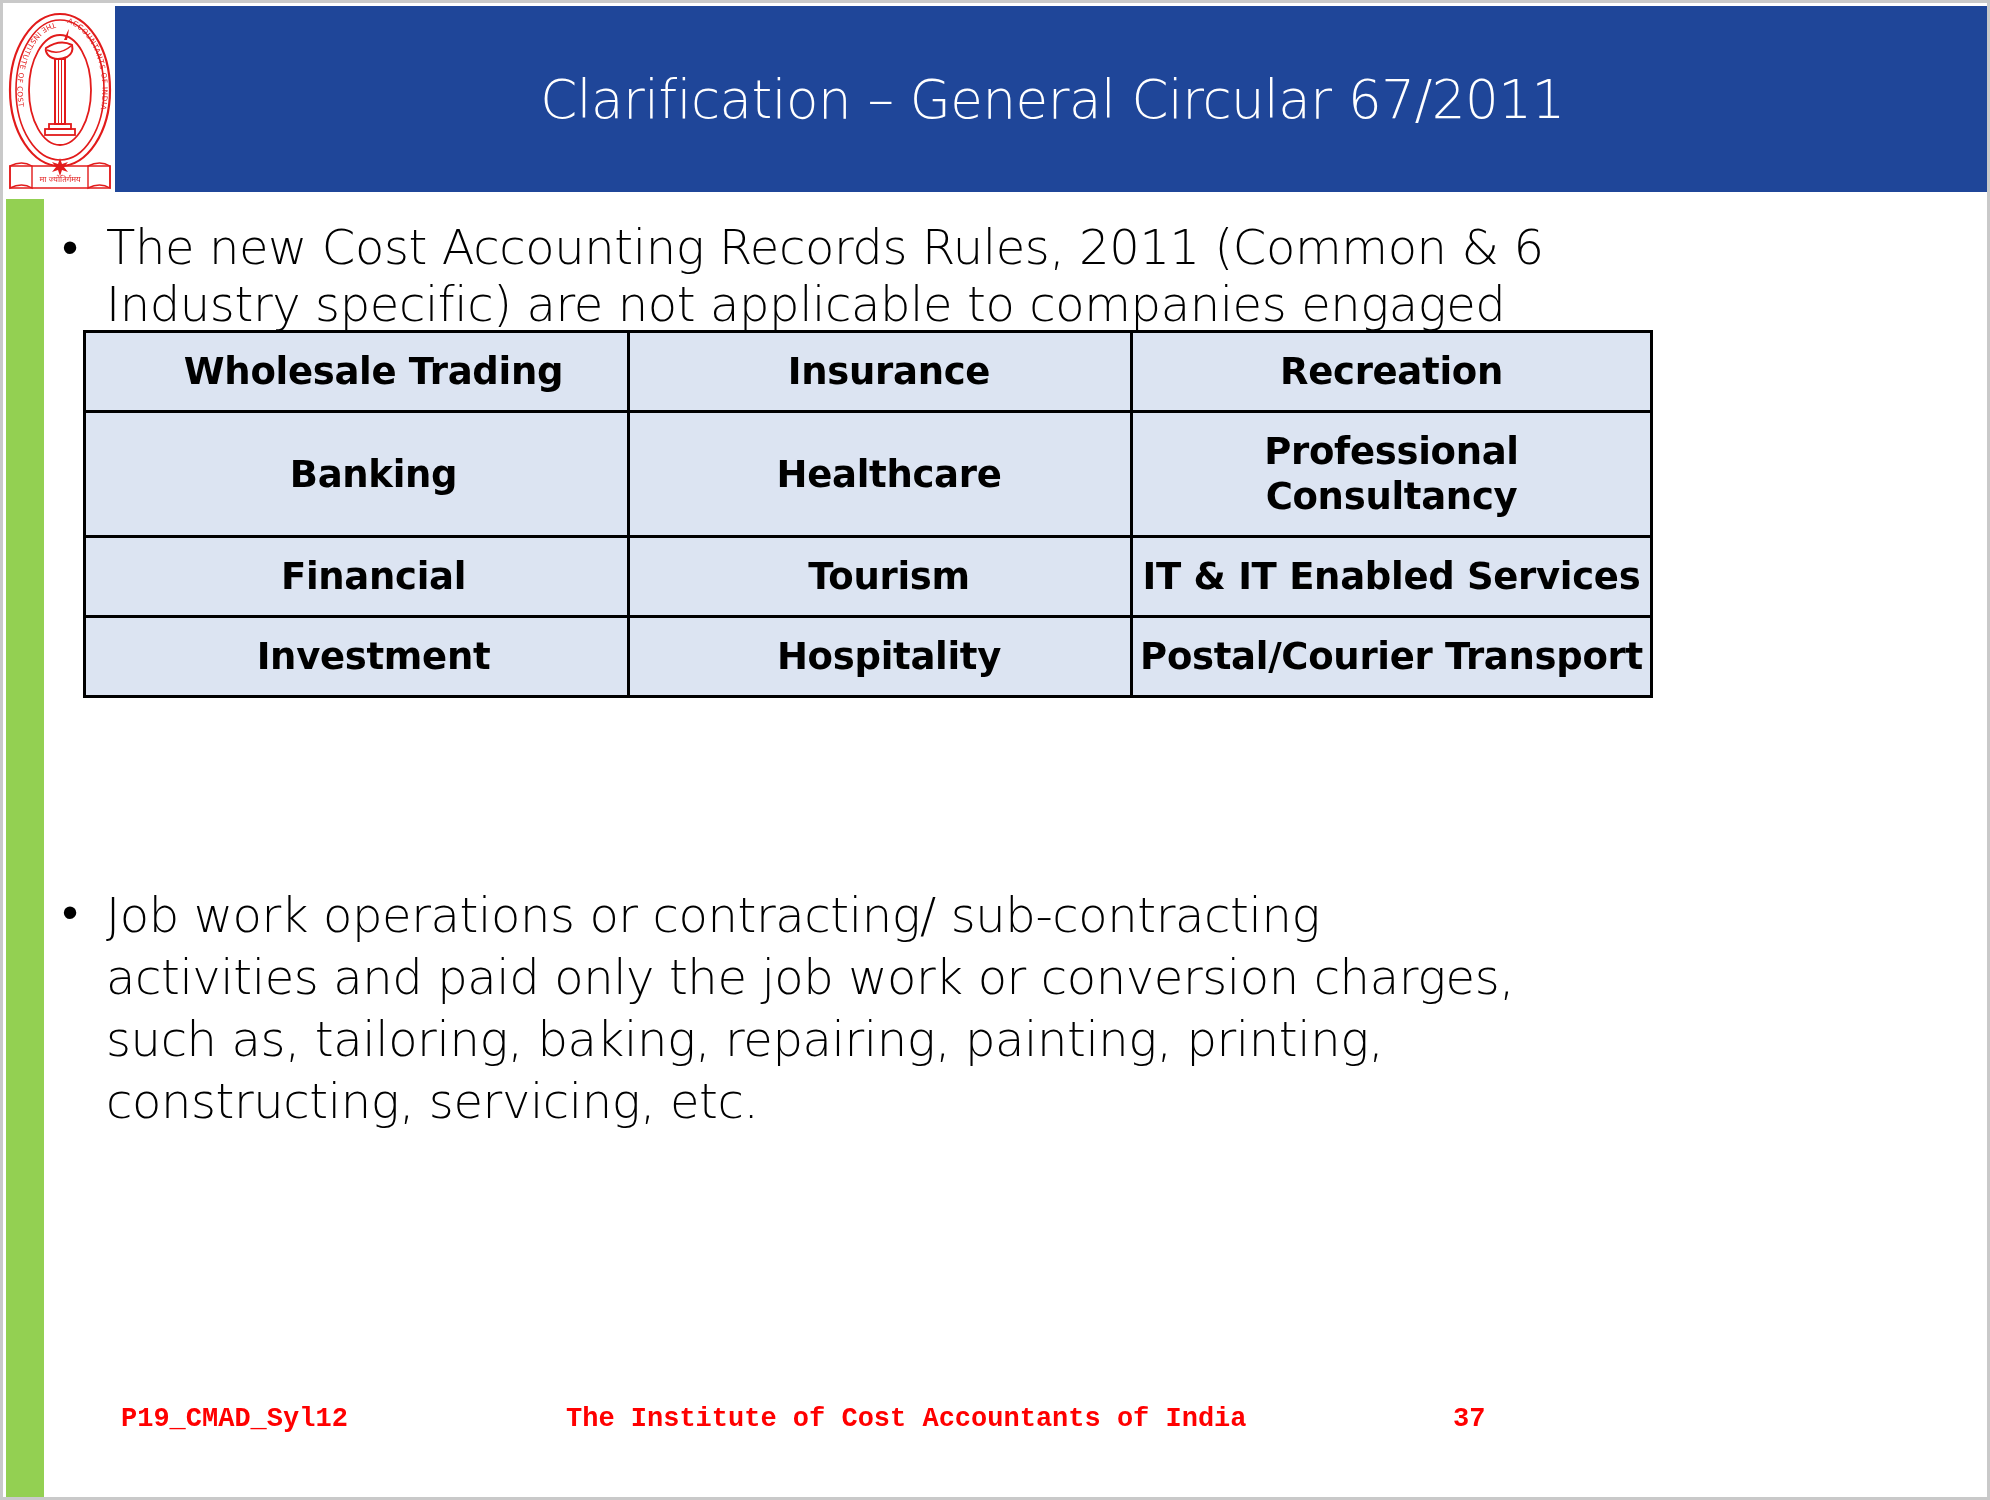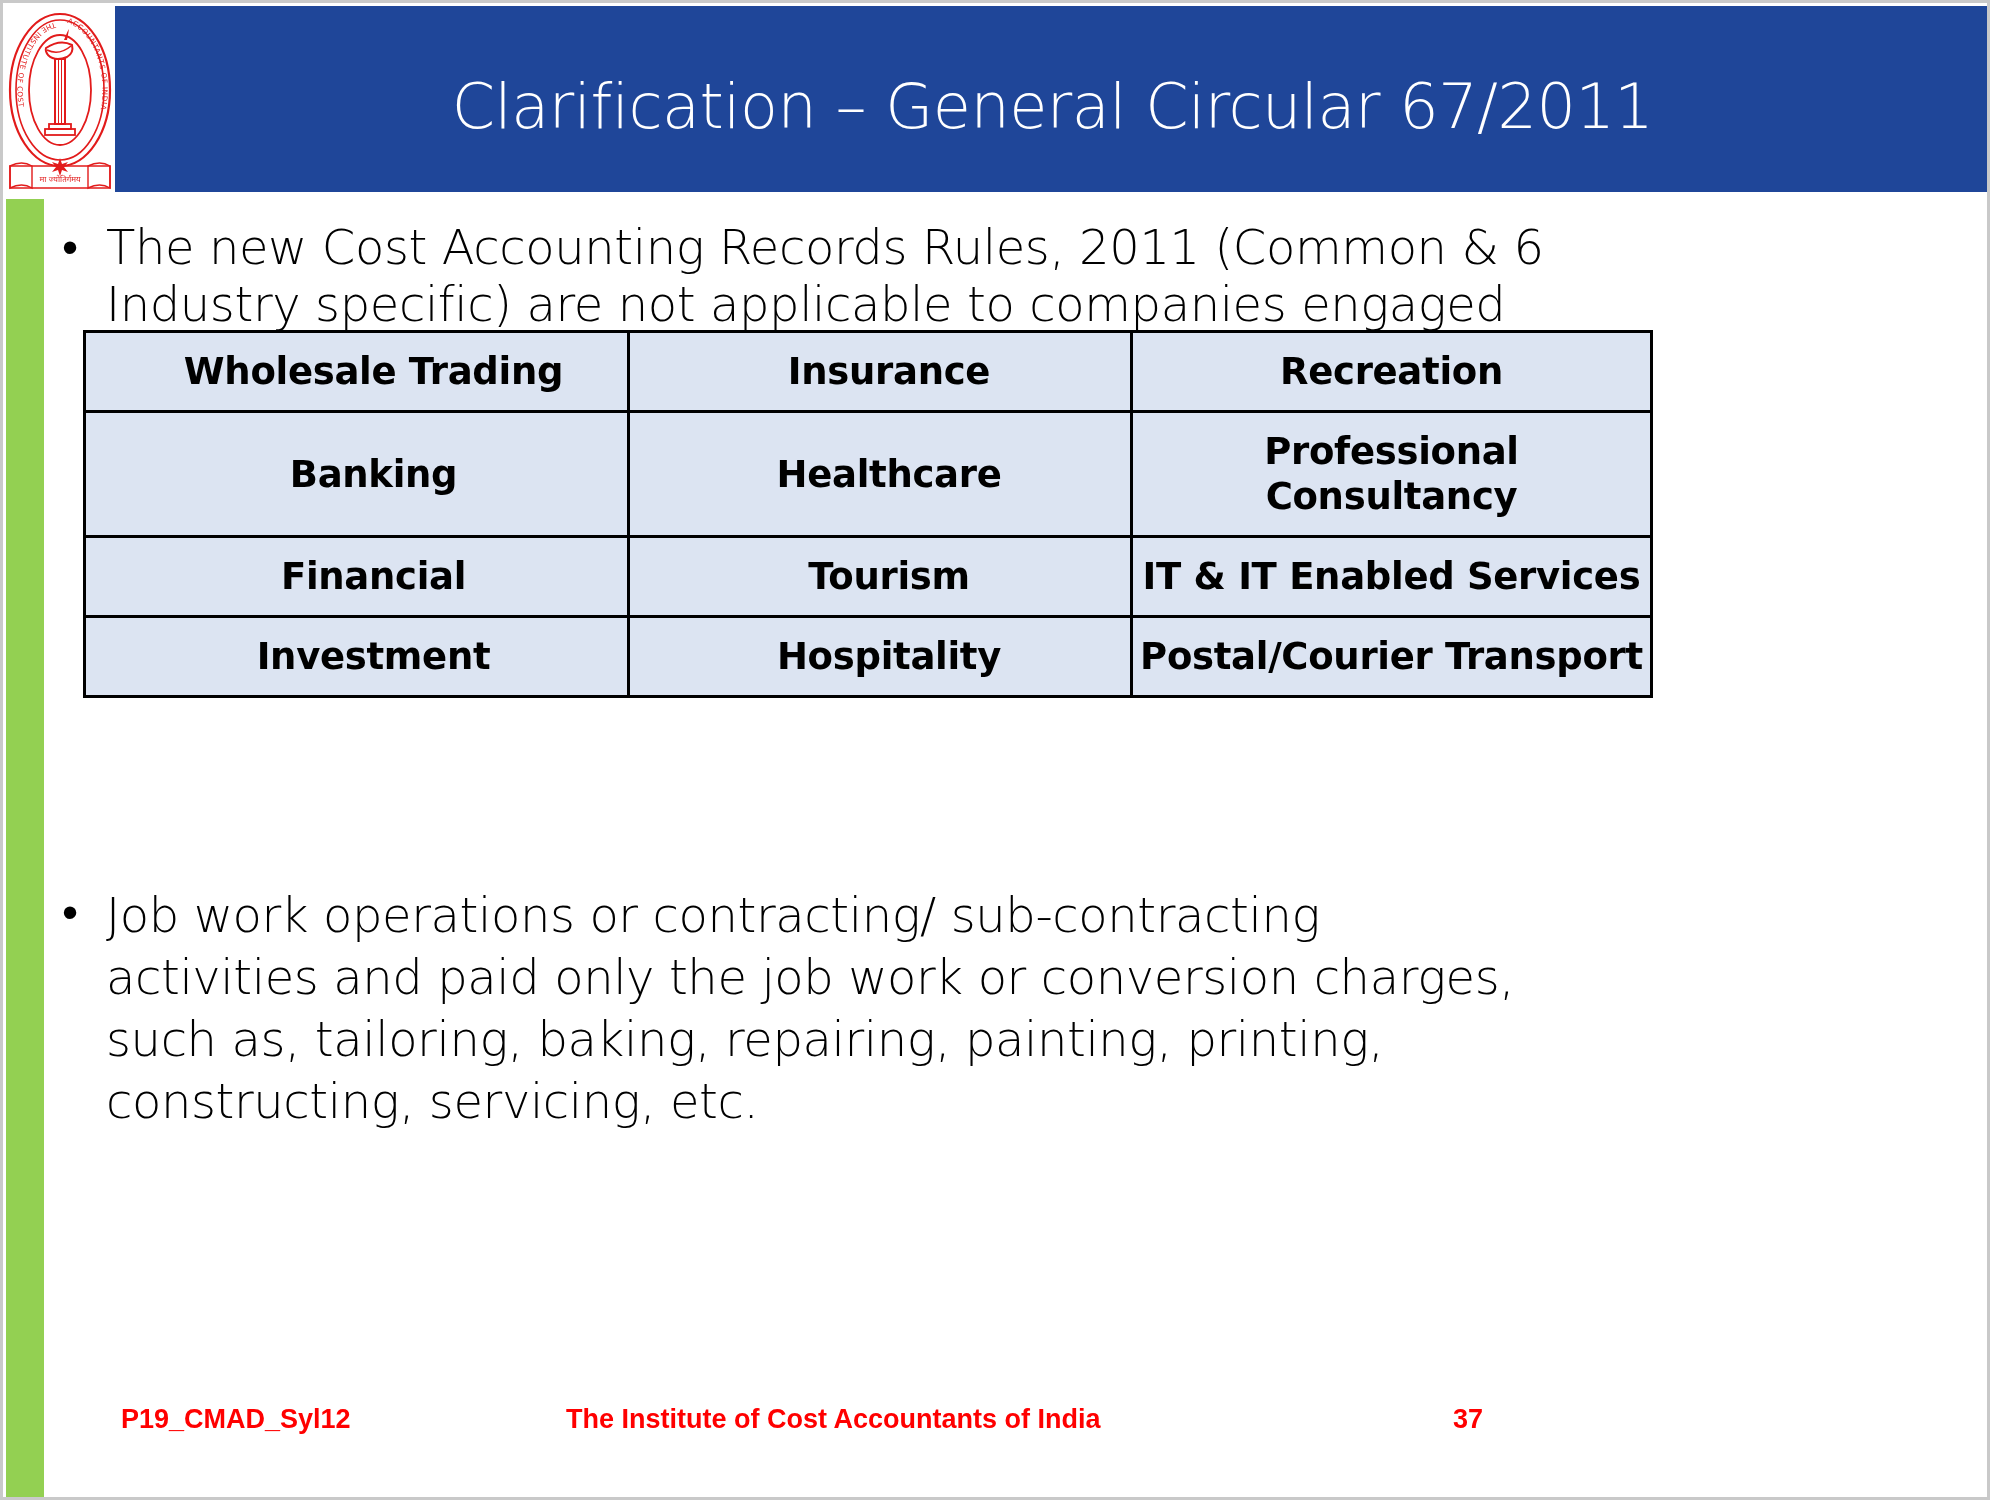--- a/index.html
+++ b/index.html
@@ -32,30 +32,30 @@
     position: absolute;
     left: 112px;
     top: 3px;
     width: 1875px;
     height: 186px;
     background: #1f4699;
   }
   #slide-title {
     position: absolute;
     left: 112px;
-    top: 10px;
+    top: 3px;
     width: 1875px;
     height: 186px;
     display: flex;
     align-items: center;
     justify-content: center;
     color: #ffffff;
     font-family: "DejaVu Sans", sans-serif;
     font-weight: 300;
-    font-size: 62px;
+    font-size: 53px;
     letter-spacing: -0.5px;
     white-space: nowrap;
     text-align: center;
   }
 
   
   #logo-area {
     position: absolute;
     left: 3px;
     top: 3px;
@@ -150,21 +150,21 @@
 
   
   #footer {
     position: absolute;
     left: 41px;
     top: 1392px;
     width: 1946px;
     height: 48px;
     display: flex;
     align-items: center;
-    font-family: Liberation Sans, sans-serif;
+    font-family: Liberation Mono, monospace;
     font-weight: bold;
     font-size: 27px;
     color: #ff0000;
   }
   #footer-left {
     position: absolute;
     left: 77px;
     white-space: nowrap;
   }
   #footer-center {

